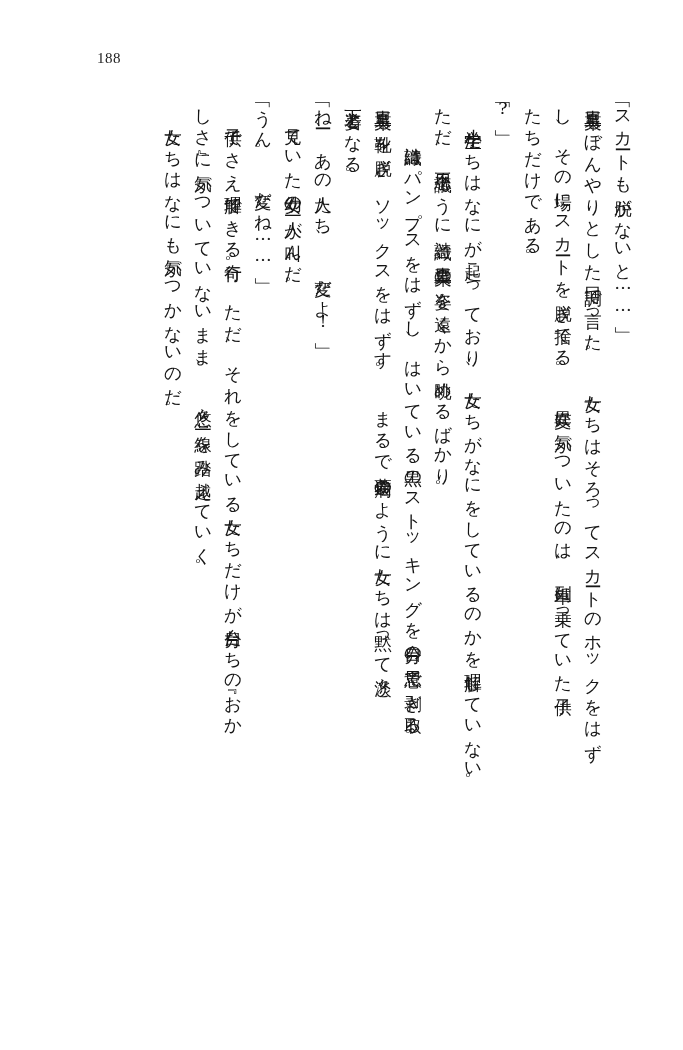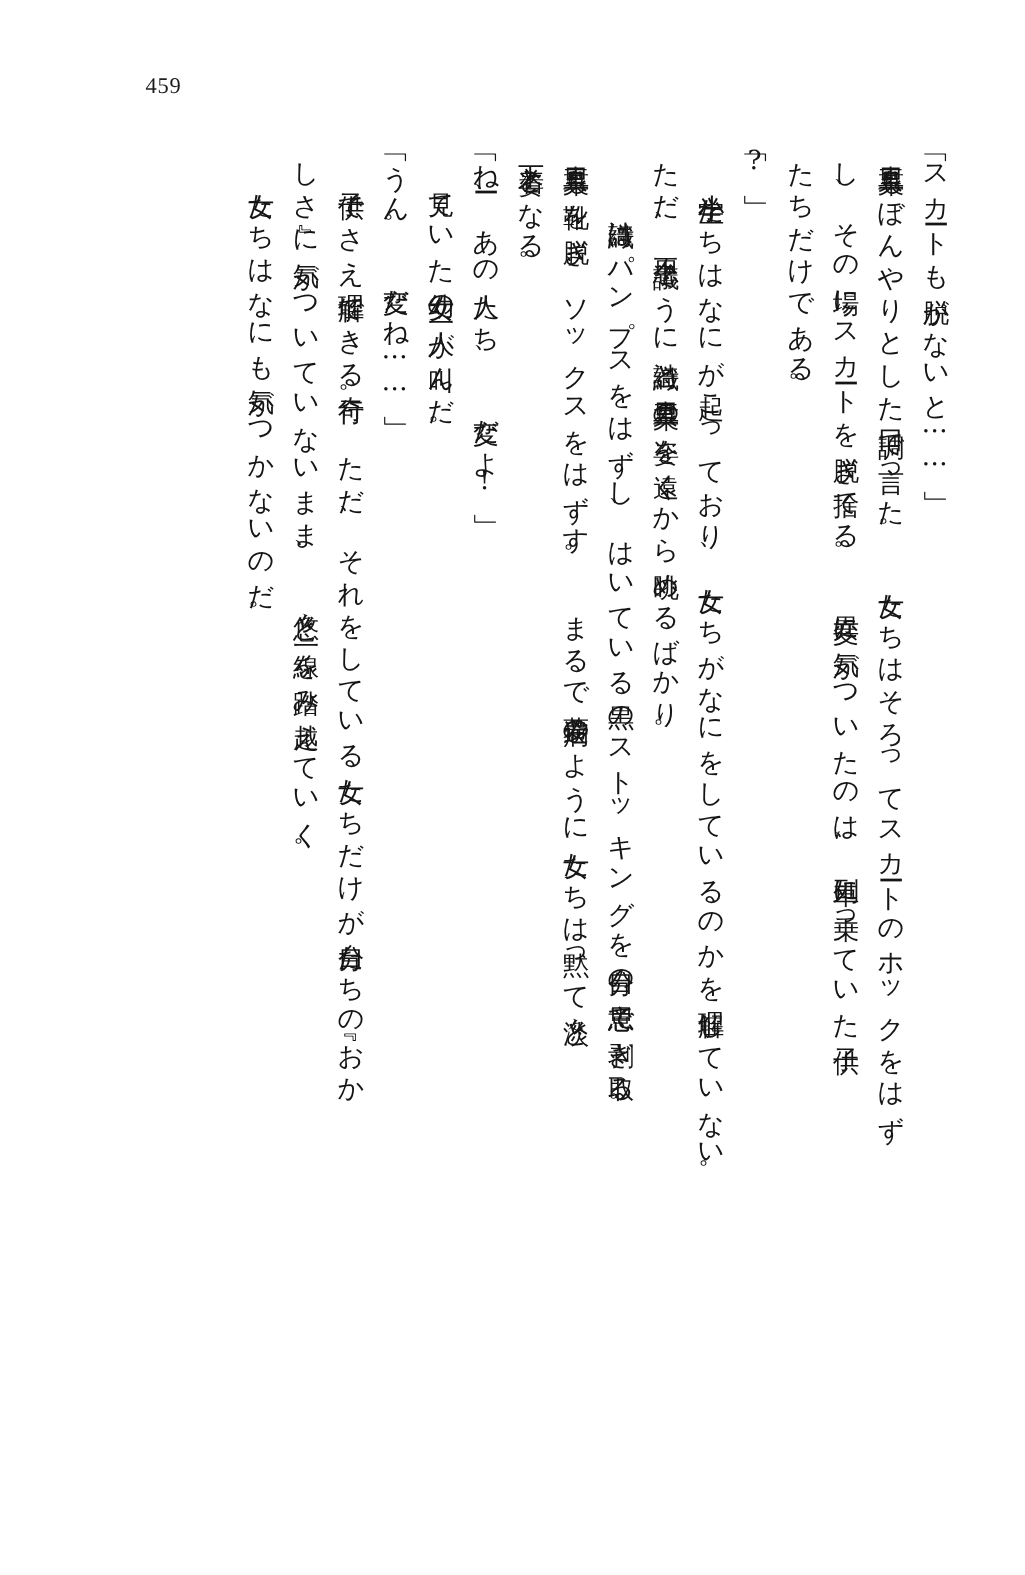--- a/index.html
+++ b/index.html
@@ -61,21 +61,21 @@
 
   .column.indent-1 {
     padding-top: 18px;
   }
 </style>
 </head>
 <body>
 
 <div class="page">
 
-  <div class="page-number">459</div>
+  <div class="page-number">188</div>
 
   <div class="text-block">
     <div class="column">「スカートも脱がないと……」</div>
     <div class="column">真里菜もぼんやりとした口調で言った。　女たちはそろってスカートのホックをはず</div>
     <div class="column">し、その場にスカートを脱ぎ捨てる。　異変に気がついたのは、列車に乗っていた子供</div>
     <div class="column">たちだけである。</div>
     <div class="column">「?」</div>
     <div class="column">　小学生たちはなにが起こっており、女たちがなにをしているのかを理解していない。</div>
     <div class="column">ただ、不思議そうに詩織と真里菜の姿を遠くから眺めるばかり。</div>
     <div class="column indent-1">　詩織はパンプスをはずし、はいている黒のストッキングを自分の意思で剥ぎ取る。</div>

